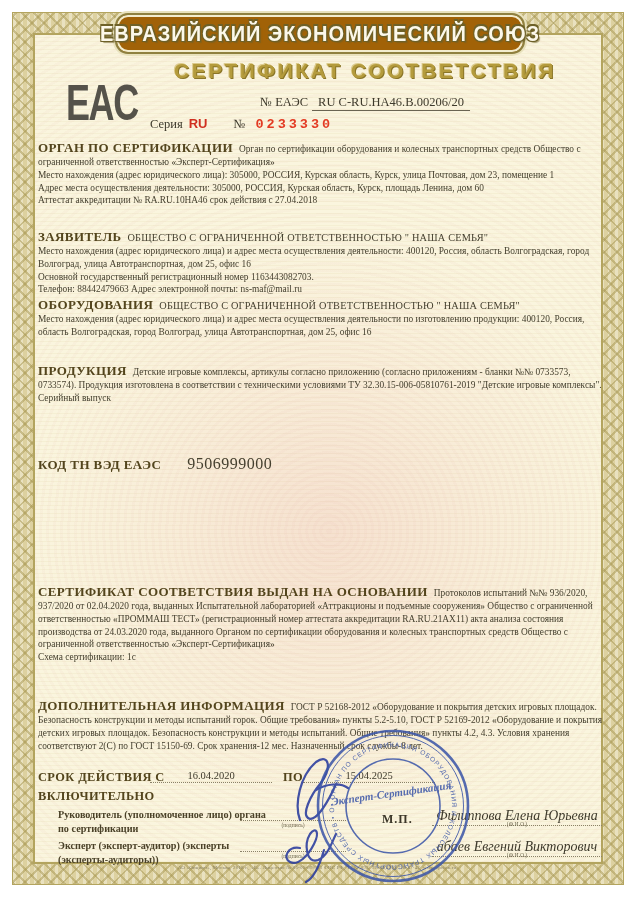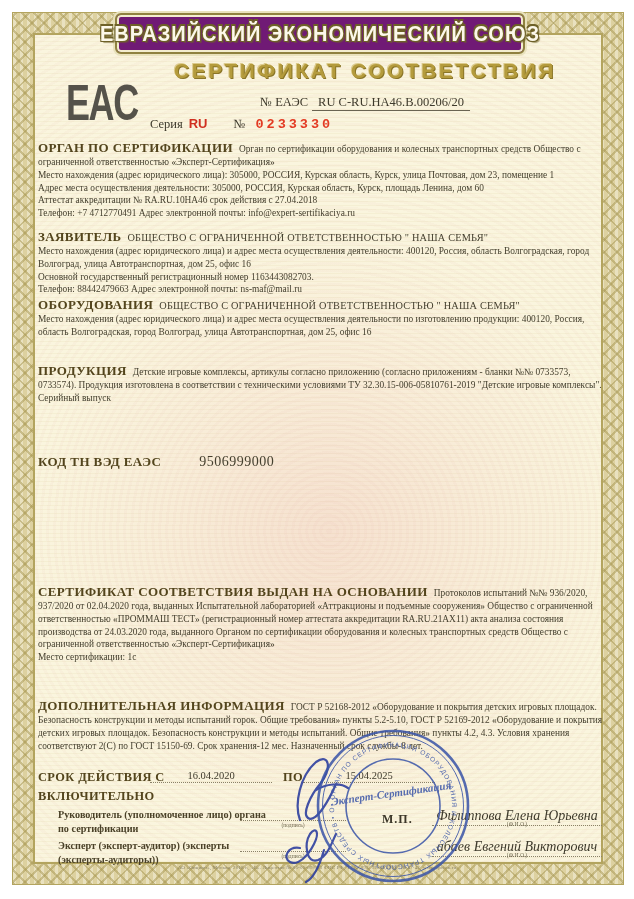--- a/index.html
+++ b/index.html
@@ -16,22 +16,22 @@
   .cert-bg{position:absolute;left:33px;top:33px;right:31px;bottom:35px;
          background-color:#faf5de;
          background-image:
            radial-gradient(circle at 52% 60%, rgba(233,164,164,.25) 0, rgba(233,164,164,.10) 160px, transparent 300px),
            repeating-radial-gradient(circle at 52% 60%, rgba(216,150,150,.05) 0 3px, transparent 3px 7px),
            repeating-linear-gradient(0deg, rgba(213,201,146,.14) 0 1px, transparent 1px 4px);
          border:2px solid #b3a45e;}
   .content{position:absolute;inset:0;}
   .content > *{position:absolute;}
 
-  .banner{left:115px;top:13px;width:406px;height:37px;background:#701a75;
-          border:2px solid #8f8140;border-radius:6px;
+  .banner{left:115px;top:13px;width:406px;height:37px;background:#a16207;
+          border:2px solid #8f8140;border-radius:13px;
           box-shadow:inset 0 0 0 2px #f3edce, 0 0 0 2px #e9e2bd;
           display:flex;align-items:center;justify-content:center;}
   .banner span{font-family:"Liberation Sans",sans-serif;font-weight:bold;font-size:20px;
           letter-spacing:1px;color:#fcf8ea;
           text-shadow:1px 1px 0 #6e6128,-1px -1px 0 #6e6128,1px -1px 0 #6e6128,-1px 1px 0 #6e6128,2px 2px 1px rgba(110,97,40,.6);
           white-space:nowrap;transform:scaleY(1.08);}
 
   .eac{left:66px;top:72px;width:72px;height:64px;
        font-family:"Liberation Sans",sans-serif;font-weight:bold;font-size:50px;line-height:62px;
        color:#55524a;transform:scaleX(.72);transform-origin:left;letter-spacing:-2px;}
@@ -43,21 +43,21 @@
   .num-line{left:150px;top:95px;width:430px;text-align:center;font-size:12.5px;color:#3e3a2c;white-space:nowrap;}
   .num-line .val{border-bottom:1px solid #6a6452;padding:0 6px 1px 6px;margin-left:4px;}
   .series-line{left:150px;top:116px;width:430px;text-align:left;font-size:12.5px;color:#3e3a2c;white-space:nowrap;}
   .series-line .ru{color:#d02f1f;font-family:"Liberation Sans",sans-serif;font-weight:bold;font-size:13px;margin:0 26px 0 6px;}
   .series-line .blank{color:#e33b23;font-family:"Liberation Mono",monospace;font-weight:bold;font-size:13.5px;letter-spacing:3px;margin-left:10px;}
 
   .sec{left:38px;width:568px;font-size:9.4px;line-height:1.34;color:#45402f;}
   .sec .h{font-weight:bold;font-size:13px;color:#53451d;letter-spacing:.4px;margin-right:6px;}
   .sec .company{font-size:10.3px;letter-spacing:.2px;}
   .sec .line{display:block;}
-  .sec .code{font-size:14px;margin-left:32px;letter-spacing:.5px;}
+  .sec .code{font-size:16px;margin-left:20px;letter-spacing:.5px;}
 
   .validity-label{font-weight:bold;font-size:12.4px;color:#53451d;letter-spacing:.4px;white-space:nowrap;}
   .date-field{border-bottom:1px dotted #8b8268;text-align:center;font-size:10.5px;color:#3e3a2c;padding-bottom:1px;}
 
   .role{left:50px;width:210px;font-weight:bold;font-size:10.2px;color:#4a4128;line-height:1.35;margin-left:8px;}
   .dotline{border-bottom:1px dotted #8b8268;}
   .under-label{font-size:5.6px;color:#6f684f;text-align:center;}
   .name-field{width:170px;text-align:center;font-size:14px;color:#3e3a2c;border-bottom:1px dotted #8b8268;padding-bottom:1px;white-space:nowrap;font-style:italic;}
   .mp{font-weight:bold;font-size:12px;color:#3c3729;letter-spacing:1px;z-index:1;}
 
@@ -90,21 +90,20 @@
 
     <div class="series-line">
       <span>Серия</span><span class="ru">RU</span><span>№</span><span class="blank">0233330</span>
     </div>
 
     <div class="sec" style="top:139px;">
       <span class="h">ОРГАН ПО СЕРТИФИКАЦИИ</span><span>Орган по сертификации оборудования и колесных транспортных средств Общество с ограниченной ответственностью «Эксперт-Сертификация»</span>
       <span class="line">Место нахождения (адрес юридического лица): 305000, РОССИЯ, Курская область, Курск, улица Почтовая, дом 23, помещение 1</span>
       <span class="line">Адрес места осуществления деятельности: 305000, РОССИЯ, Курская область, Курск, площадь Ленина, дом 60</span>
       <span class="line">Аттестат аккредитации № RA.RU.10НА46 срок действия с 27.04.2018</span>
-      <span class="line">Телефон: +7 4712770491 Адрес электронной почты: info@expert-sertifikaciya.ru</span>
     </div>
 
     <div class="sec" style="top:228px;">
       <span class="h">ЗАЯВИТЕЛЬ</span><span class="company">ОБЩЕСТВО С ОГРАНИЧЕННОЙ ОТВЕТСТВЕННОСТЬЮ " НАША СЕМЬЯ"</span>
       <span class="line">Место нахождения (адрес юридического лица) и адрес места осуществления деятельности: 400120, Россия, область Волгоградская, город Волгоград, улица Автотранспортная, дом 25, офис 16</span>
       <span class="line">Основной государственный регистрационный номер 1163443082703.</span>
       <span class="line">Телефон: 88442479663 Адрес электронной почты: ns-maf@mail.ru</span>
     </div>
 
     <div class="sec" style="top:296px;">
@@ -117,21 +116,21 @@
       <span class="line">Серийный выпуск</span>
     </div>
 
     <div class="sec" style="top:453px;">
       <span class="h">КОД ТН ВЭД ЕАЭС</span><span class="code">9506999000</span>
     </div>
 
 
     <div class="sec" style="top:583px;">
       <span class="h">СЕРТИФИКАТ СООТВЕТСТВИЯ ВЫДАН НА ОСНОВАНИИ</span><span>Протоколов испытаний №№ 936/2020, 937/2020 от 02.04.2020 года, выданных Испытательной лабораторией «Аттракционы и подъемные сооружения» Общество с ограниченной ответственностью «ПРОММАШ ТЕСТ» (регистрационный номер аттестата аккредитации RA.RU.21АХ11) акта анализа состояния производства от 24.03.2020 года, выданного Органом по сертификации оборудования и колесных транспортных средств Общество с ограниченной ответственностью «Эксперт-Сертификация»</span>
-      <span class="line">Место сертификации: 1с</span>
+      <span class="line">Схема сертификации: 1с</span>
     </div>
 
     <div class="sec" style="top:697px;">
       <span class="h">ДОПОЛНИТЕЛЬНАЯ ИНФОРМАЦИЯ</span><span>ГОСТ Р 52168-2012 «Оборудование и покрытия детских игровых площадок. Безопасность конструкции и методы испытаний горок. Общие требования» пункты 5.2-5.10, ГОСТ Р 52169-2012 «Оборудование и покрытия детских игровых площадок. Безопасность конструкции и методы испытаний. Общие требования» пункты 4.2, 4.3. Условия хранения соответствуют 2(С) по ГОСТ 15150-69. Срок хранения-12 мес. Назначенный срок службы-8 лет.</span>
     </div>
 
     <div class="validity-label" style="left:38px;top:770px;">СРОК ДЕЙСТВИЯ С</div>
     <div class="date-field" style="left:150px;top:770px;width:122px;">16.04.2020</div>
     <div class="validity-label" style="left:283px;top:770px;">ПО</div>
     <div class="date-field" style="left:303px;top:770px;width:132px;">15.04.2025</div>

